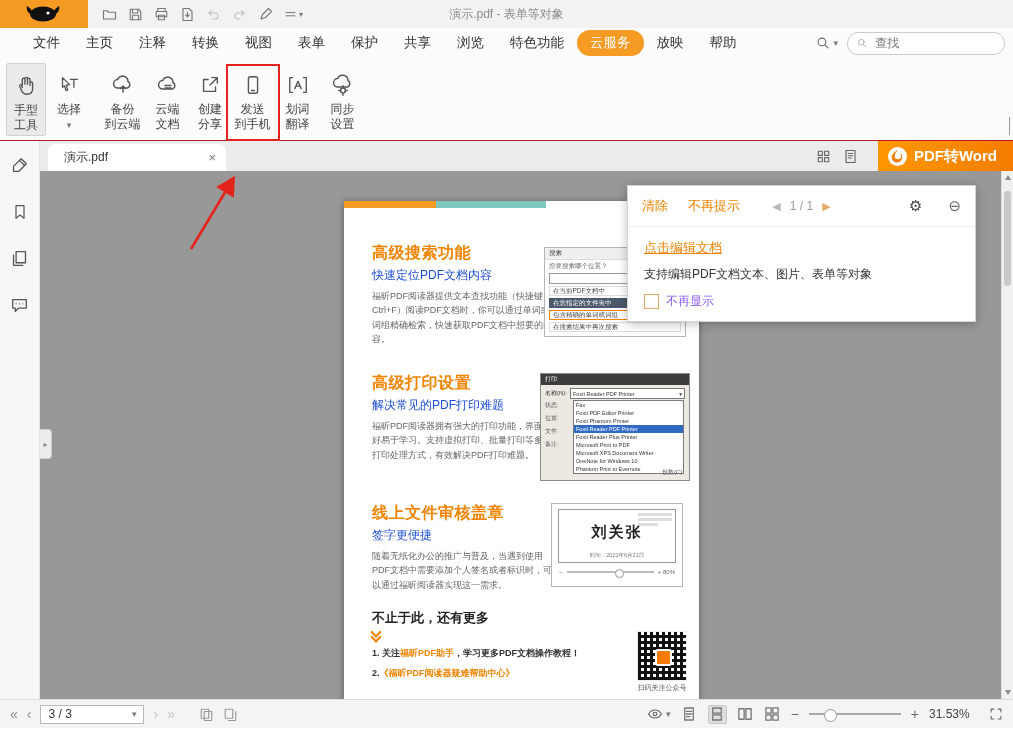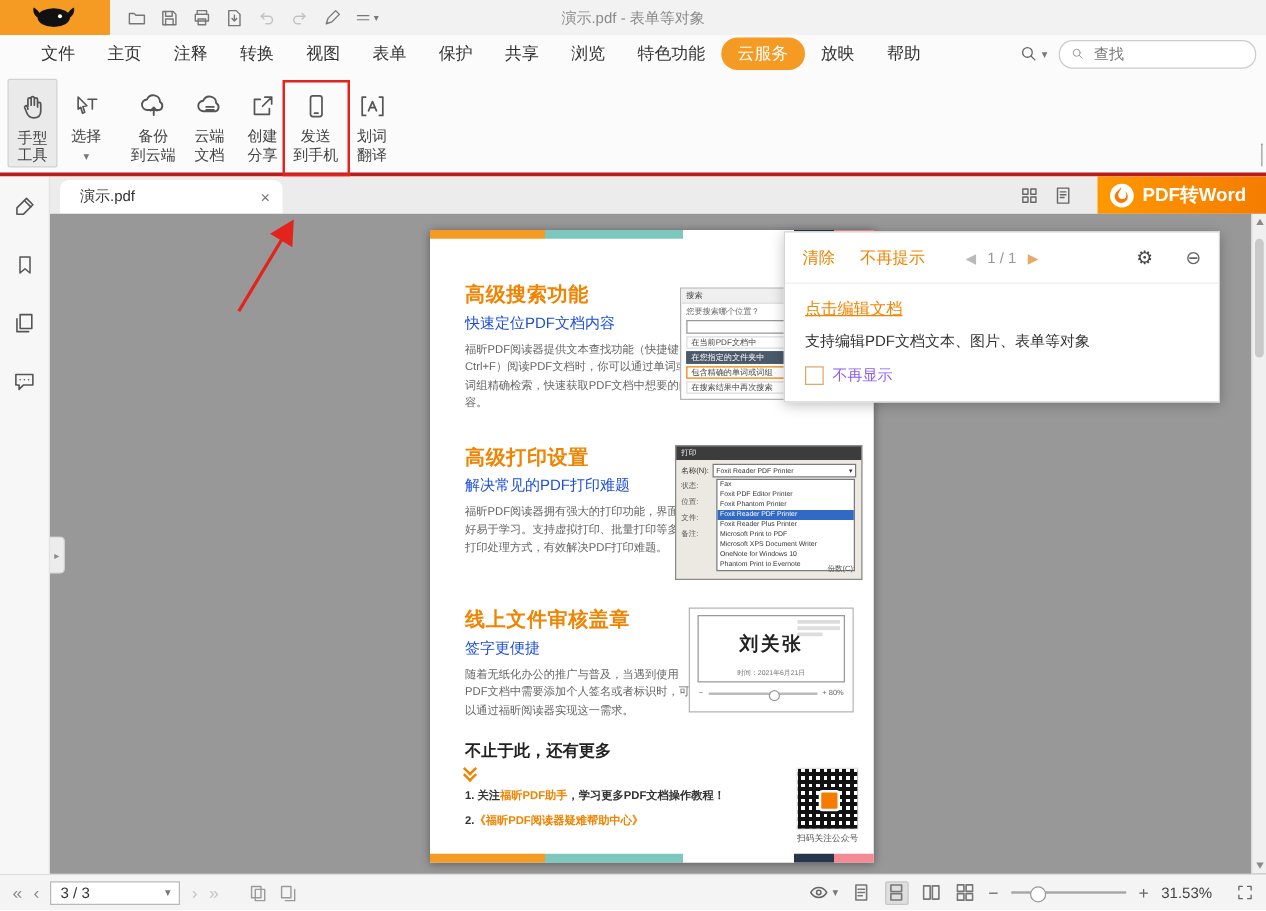--- a/index.html
+++ b/index.html
@@ -18,21 +18,21 @@
   
   .menubar{height:30px;background:#fbfbfb;display:flex;align-items:center;padding-left:20px;}
   .menu-item{font-size:13.5px;color:#333;padding:4px 13px;white-space:nowrap;border-radius:13px;}
   .menu-item.active{background:#F59A23;color:#fff;}
   .menu-right{margin-left:auto;display:flex;align-items:center;gap:9px;padding-right:8px;color:#666;}
   .find-box{width:138px;height:21px;border:1px solid #ccc;border-radius:11px;background:#fff;
             display:flex;align-items:center;gap:6px;padding:0 9px;color:#999;}
   .find-box input{border:none;outline:none;width:100%;font-size:12px;color:#555;background:transparent;
                   font-family:inherit;}
   
-  .ribbon{position:relative;height:83px;background:#fbfbfb;border-bottom:3px solid #b91c1c;
+  .ribbon{position:relative;height:83px;background:#fbfbfb;border-bottom:1px solid #b91c1c;
           display:flex;align-items:stretch;padding:5px 0 4px 6px;box-sizing:border-box;}
   .rb-item{width:45px;display:flex;flex-direction:column;align-items:center;justify-content:flex-start;
            padding-top:8px;gap:3px;font-size:12px;color:#444;line-height:1.3;text-align:center;flex:none;}
   .rb-item .ric{height:28px;display:flex;align-items:center;color:#555;}
   .rb-item.selected{background:#eaeaea;border:1px solid #d2d2d2;border-radius:2px;}
   .rb-caret{font-size:9px;color:#777;line-height:1;}
   .ribbon-collapse{position:absolute;right:3px;bottom:4px;color:#999;}
   .chev-up{width:7px;height:7px;border-left:1.6px solid #999;border-top:1.6px solid #999;transform:rotate(45deg);}
   
   .main{display:flex;height:558px;}
@@ -51,21 +51,21 @@
   
   .doc{flex:1;background:#989898;position:relative;overflow:hidden;}
   .scrollbar{position:absolute;right:0;top:0;bottom:0;width:11px;background:#f0f0f0;border-left:1px solid #ddd;}
   .sb-arrow{position:absolute;left:0;width:11px;height:13px;display:flex;align-items:center;justify-content:center;}
   .tri-up{width:0;height:0;border-left:3.5px solid transparent;border-right:3.5px solid transparent;border-bottom:5px solid #8a8a8a;}
   .tri-down{width:0;height:0;border-left:3.5px solid transparent;border-right:3.5px solid transparent;border-top:5px solid #8a8a8a;}
   .sb-thumb{position:absolute;left:1.5px;top:20px;width:7px;height:95px;background:#c9c9c9;border-radius:4px;}
   .side-handle{position:absolute;left:0;top:258px;width:11px;height:28px;background:#ececec;border:1px solid #cfcfcf;
                border-left:none;border-radius:0 4px 4px 0;display:flex;align-items:center;justify-content:center;color:#888;font-size:8px;}
   
-  .page{position:absolute;left:304px;top:13px;width:355px;height:506px;background:#fff;
+  .page{position:absolute;left:304px;top:30px;width:355px;height:506px;background:#fff;
         box-shadow:0 1px 7px rgba(0,0,0,.4);z-index:5;}
   .stripe{position:absolute;left:0;right:0;height:7px;
           background:linear-gradient(90deg,#F59A23 0 26%,#7CC8BF 26% 57%,#ffffff 57% 82%,#27364B 82% 91%,#F48B94 91% 100%);}
   .stripe.top{top:0;} .stripe.bot{bottom:0;}
   .sec{position:absolute;left:28px;width:182px;}
   .sec-h{font-size:16px;font-weight:bold;color:#F08300;letter-spacing:.5px;}
   .sec-sub{font-size:12px;font-weight:normal;color:#1d4ed8;margin-top:3px;}
   .sec-body{font-size:9px;color:#666;margin-top:5px;line-height:1.6;}
   .more-title{font-size:13px;font-weight:bold;color:#222;}
   .more-chevs{margin-top:4px;height:12px;}
@@ -307,20 +307,31 @@
     </div>
     <div class="rb-item">
       <span class="ric">
         <svg class="ic" width="22" height="22" viewBox="0 0 24 24">
             <path d="M6 4H3v16h3M18 4h3v16h-3"></path>
             <path d="M8.5 16l3.5-8 3.5 8M9.8 13.2h4.4"></path>
           </svg>
       </span>
       <span>划词</span>
       <span style="margin-top:-4px;">翻译</span>
+    </div>
+    <div class="rb-item">
+      <span class="ric">
+        <svg class="ic" width="24" height="24" viewBox="0 0 24 24">
+            <path d="M7 14a4.2 4.2 0 01-.4-8.4A5.4 5.4 0 0117 7.5 3.6 3.6 0 0116.6 14z"></path>
+            <circle cx="12" cy="17.5" r="2.4"></circle>
+            <path d="M12 13.8v-1M12 22.2v-1M8.8 17.5h-1M16.2 17.5h-1"></path>
+          </svg>
+      </span>
+      <span>同步</span>
+      <span style="margin-top:-4px;">设置</span>
     </div>
     <span class="ribbon-collapse"><span class="chev-up"></span></span>
   </div>
 
   <div class="main">
 
     <div class="side">
       <span>
           <svg class="ic" width="17" height="17" viewBox="0 0 20 20">
             <path d="M12 2l6 6-9 9H3v-6z"></path>

